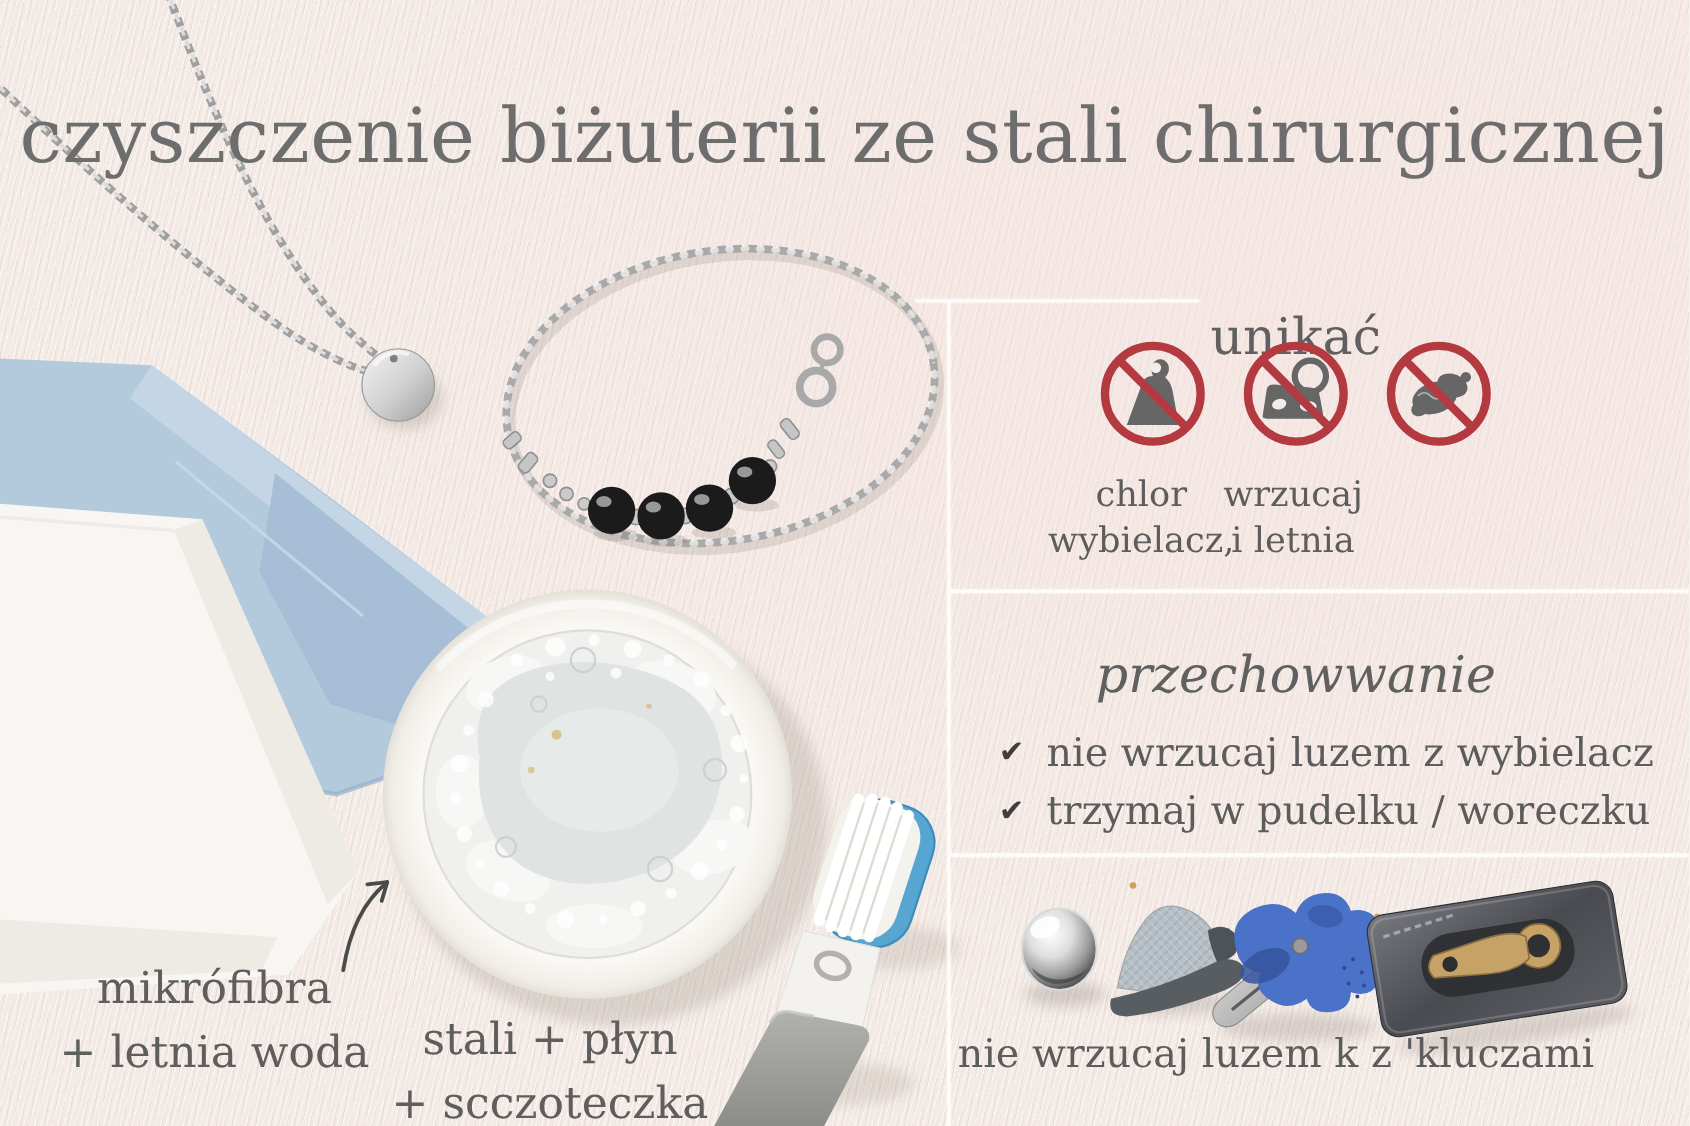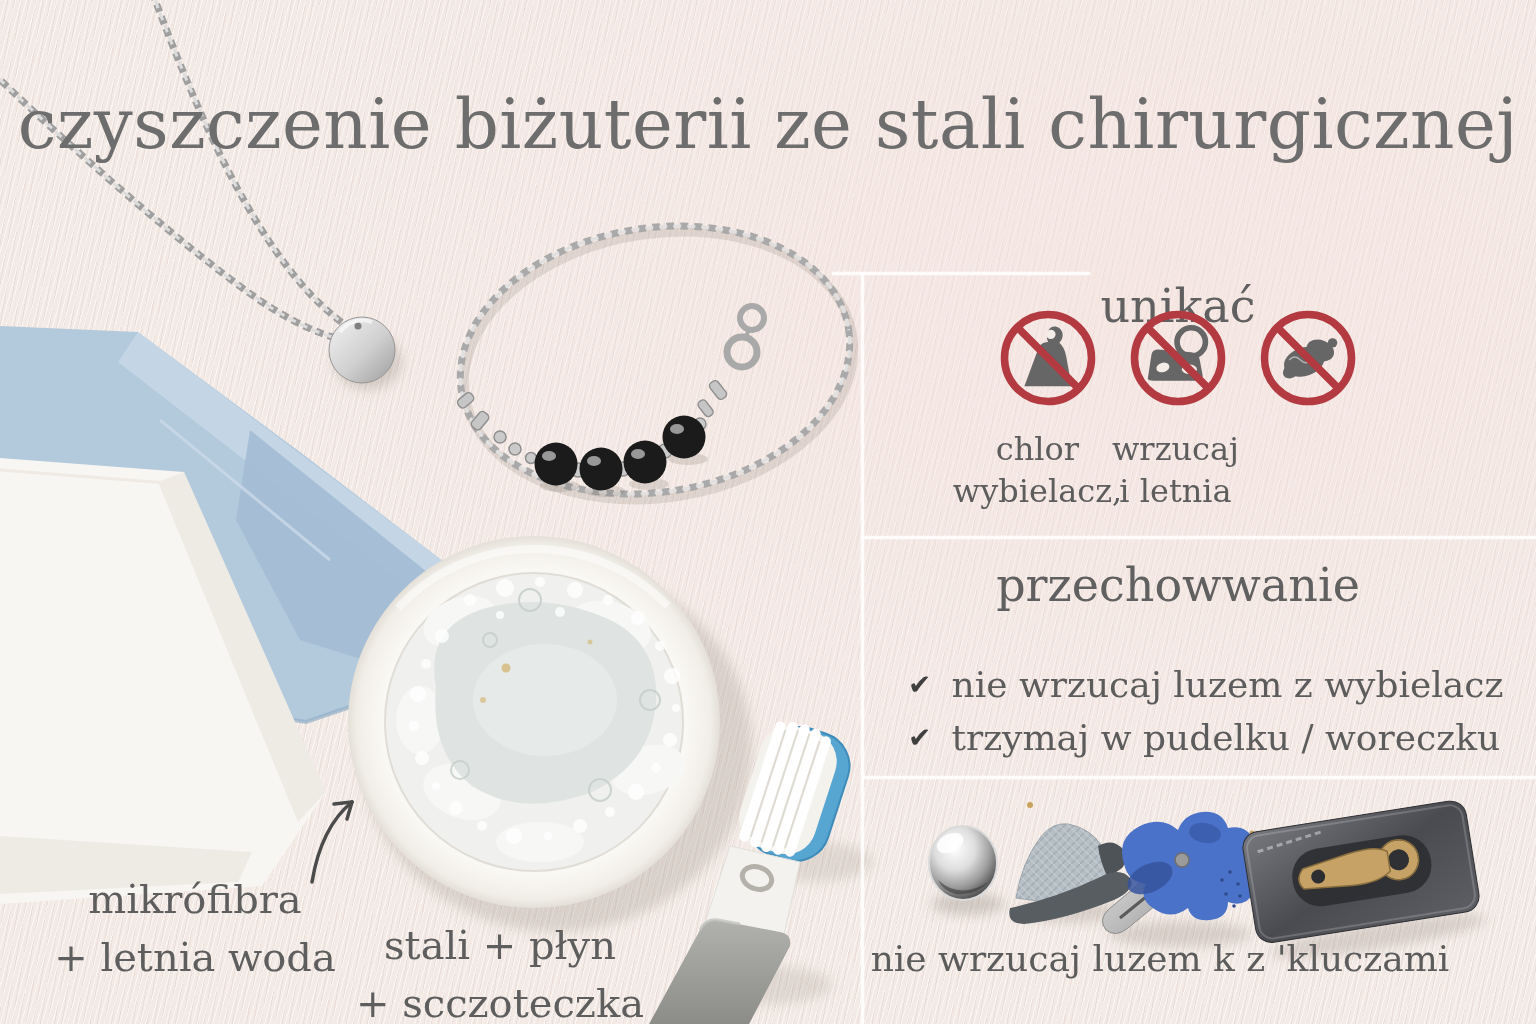--- a/index.html
+++ b/index.html
@@ -25,21 +25,21 @@
   .divider{background:rgba(255,255,255,.85);box-shadow:0 0 2px rgba(255,255,255,.9);}
   .v-div{left:861px;top:273px;width:3px;height:751px;}
   .h-div1{left:832px;top:272px;width:258px;height:3px;}
   .h-div2{left:863px;top:536px;width:673px;height:3px;}
   .h-div3{left:863px;top:776px;width:673px;height:3px;}
   .section-title{
     left:853px;width:650px;text-align:center;
     font-size:46px;color:#606060;white-space:nowrap;
   }
   .avoid-title{top:232px;margin-top:47px;}
-  .storage-title{top:558px;}
+  .storage-title{top:586px;font-style:italic;}
   .icons-row{
     left:853px;top:306px;width:650px;
     display:flex;justify-content:center;gap:26px;
   }
   .no-icon{width:104px;height:104px;flex:0 0 auto;}
   .avoid-label{
     top:428px;text-align:center;font-size:32px;line-height:1.32;
     color:#5d5d5d;
   }
   .avoid-label-1{left:945px;width:185px;}

